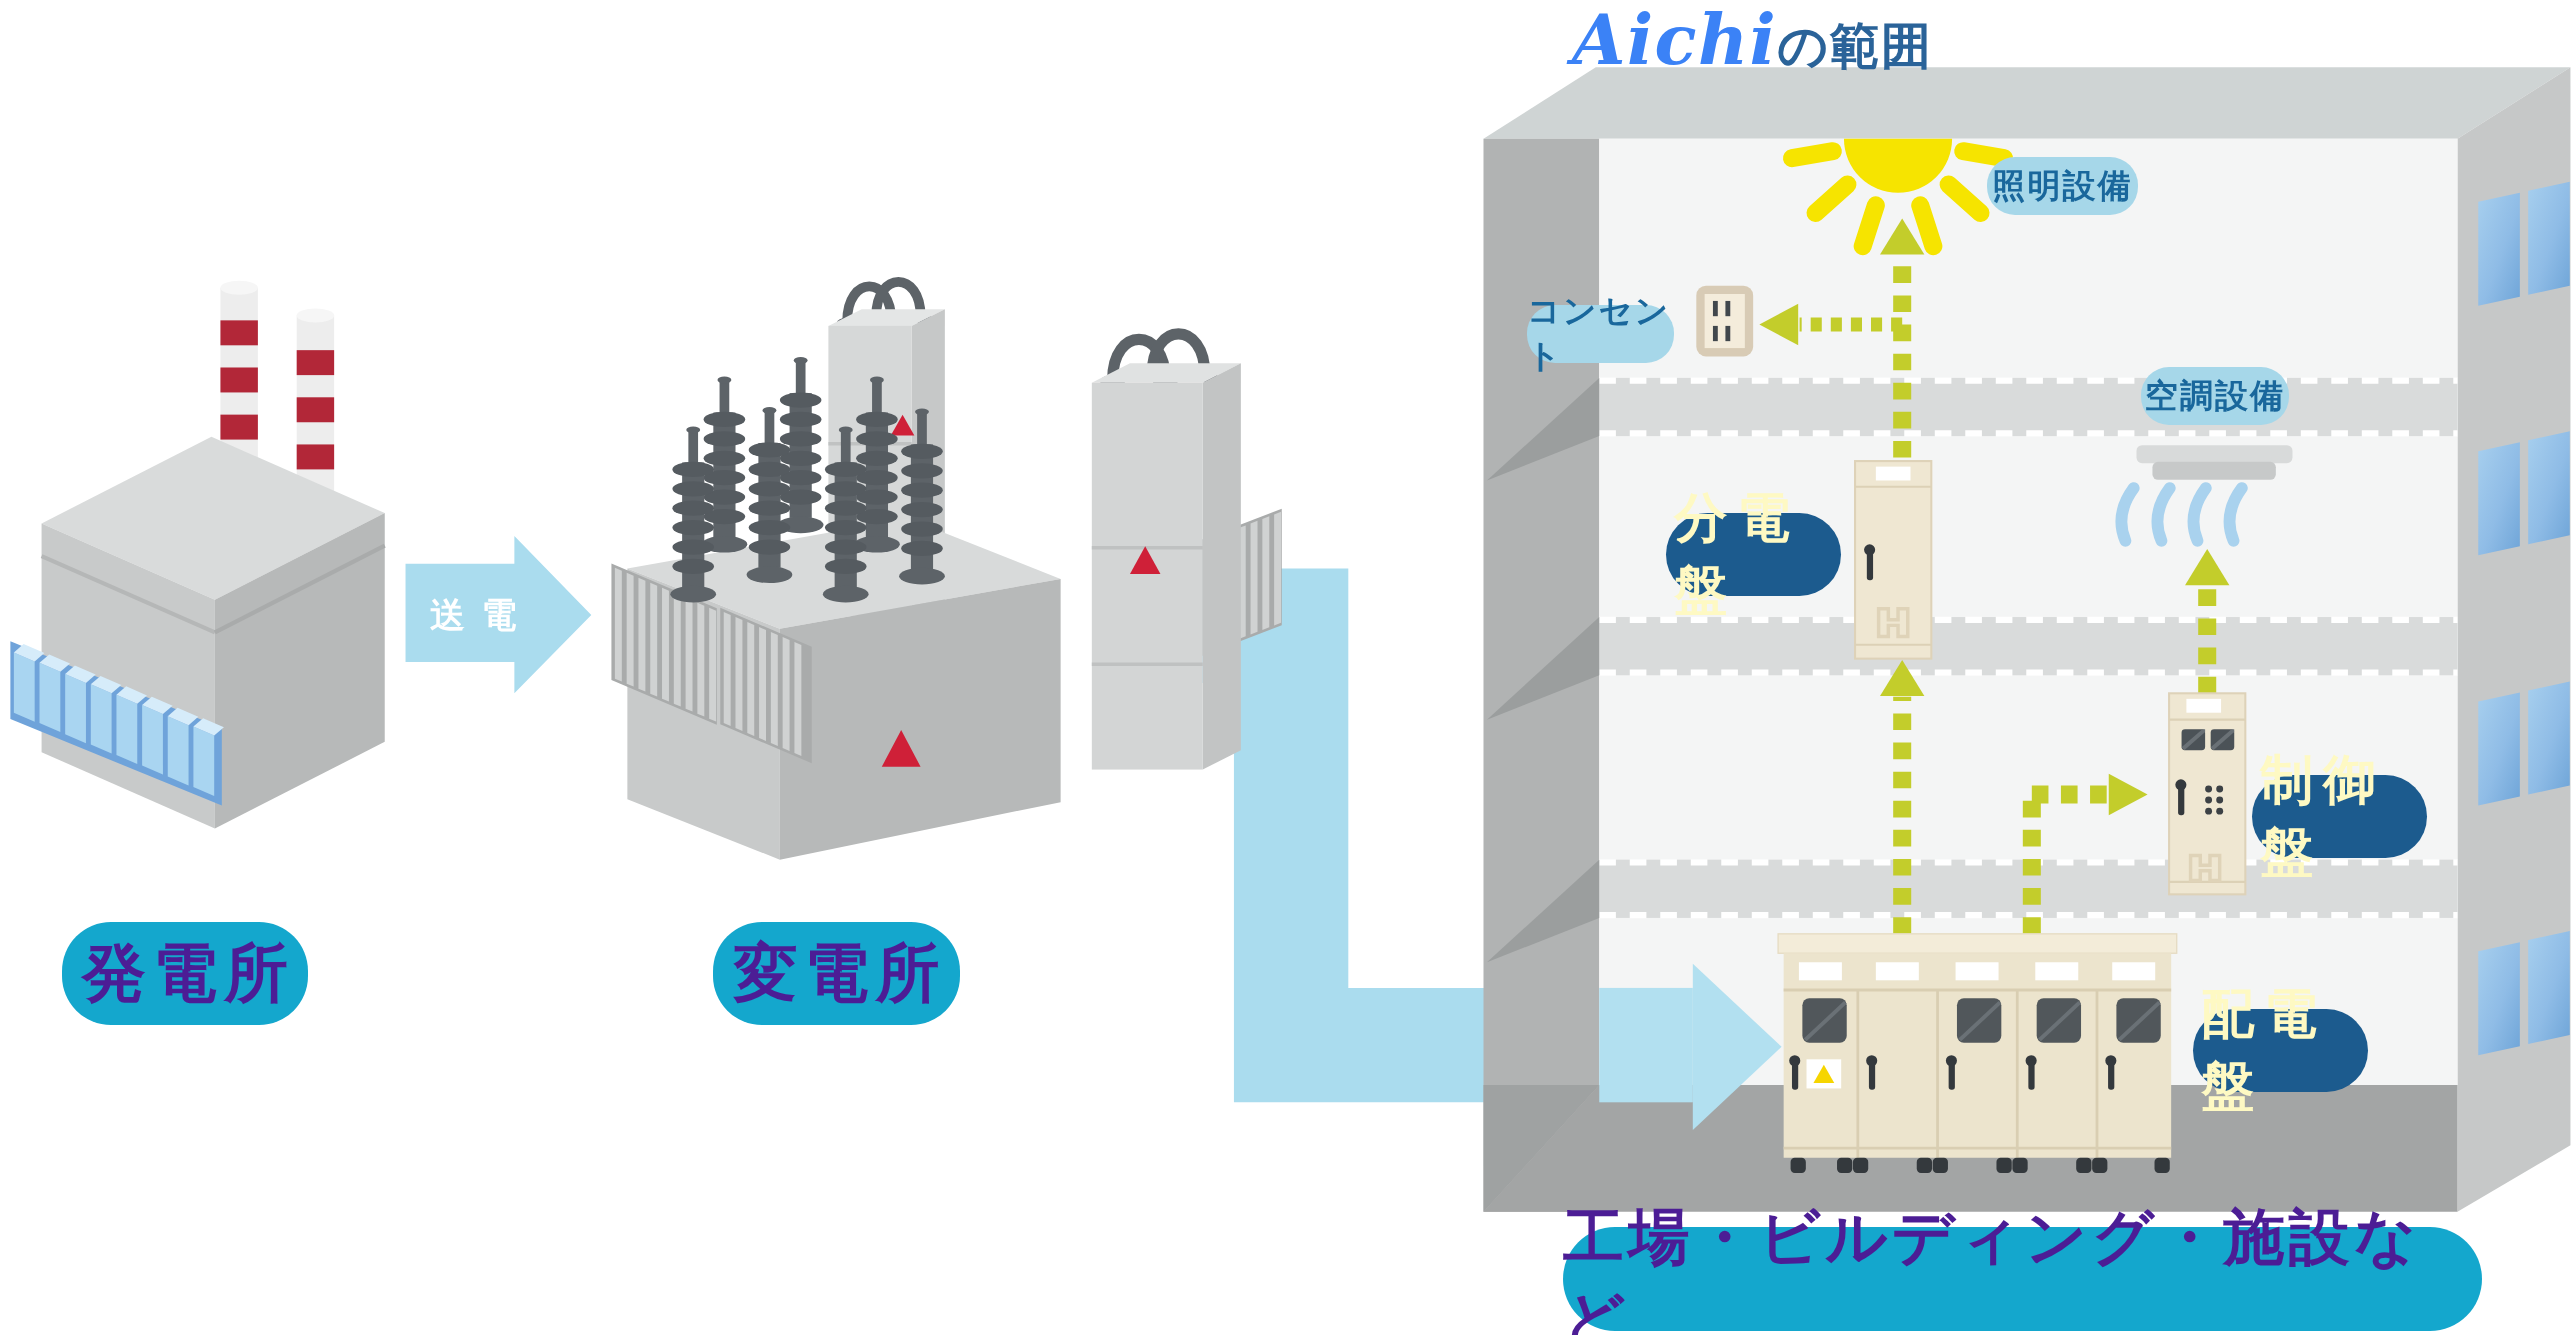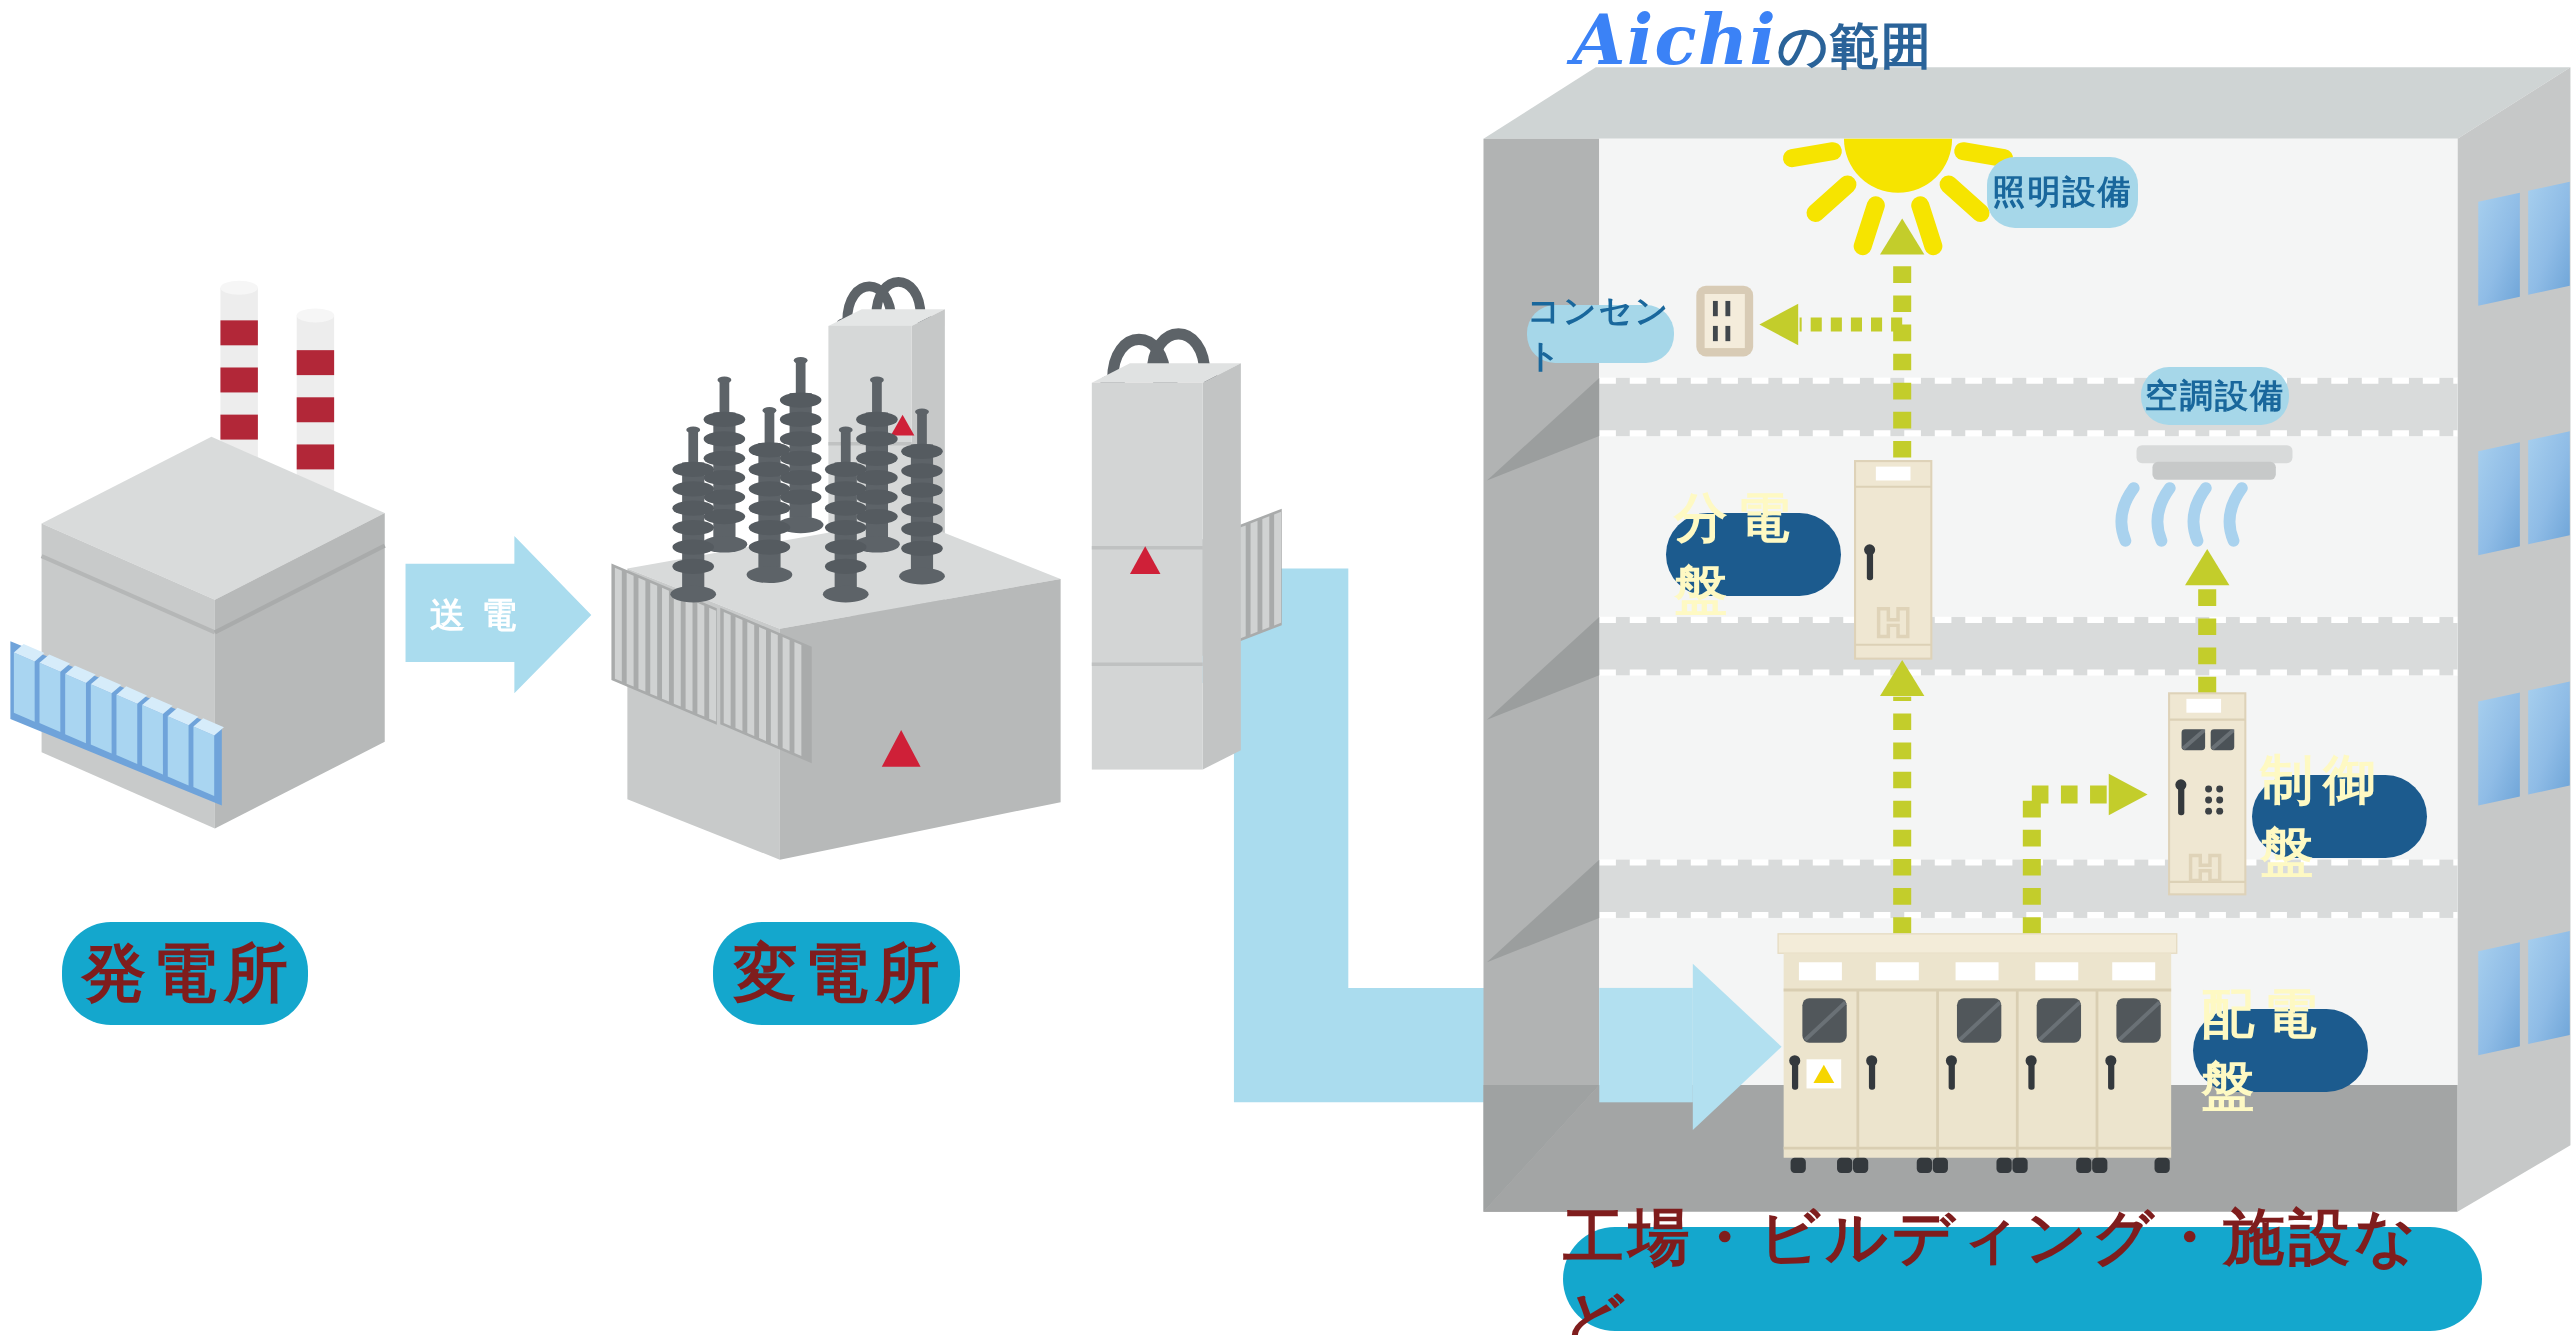--- a/index.html
+++ b/index.html
@@ -6,29 +6,29 @@
   #stage{position:relative;width:2576px;height:1336px;overflow:hidden;
          font-family:"Liberation Sans","DejaVu Sans",sans-serif;background:#ffffff;}
   #art{position:absolute;left:0;top:0;}
   .abs{position:absolute;display:flex;align-items:center;justify-content:center;box-sizing:border-box;}
   
   .logo{left:1572px;top:2.8px;width:367px;height:71px;align-items:flex-end;justify-content:flex-start;}
   .logo .brand{font-family:"DejaVu Serif","Liberation Serif",serif;font-style:italic;font-weight:bold;
                font-size:69px;line-height:1;color:#3b82f6;letter-spacing:1.4px;}
   .logo .suffix{font-weight:bold;font-size:50px;line-height:1;color:#2a6399;padding-bottom:2.8px;letter-spacing:1.4px;margin-top:48px;}
   
-  .pill-cyan{background:#14a7cd;color:#7f1d1d;font-weight:bold;border-radius:49px;}
+  .pill-cyan{background:#14a7cd;color:#4c1d95;font-weight:bold;border-radius:49px;}
   .pill-plant{left:62px;top:922px;width:246px;height:103px;font-size:64px;letter-spacing:7px;padding-left:7px;}
   .pill-sub{left:713px;top:922px;width:247px;height:103px;font-size:64px;letter-spacing:7px;padding-left:7px;}
   .banner{left:1563px;top:1227px;width:919px;height:104px;font-size:61px;letter-spacing:4.2px;border-radius:52px;}
   
   .t-label{left:414px;top:586px;width:121px;height:59px;color:#ffffff;font-weight:bold;font-size:35px;letter-spacing:16.6px;padding-left:14px;}
   
   .pill-light{background:#a6d7e9;color:#19679c;font-weight:bold;border-radius:28px;font-size:33px;letter-spacing:2.1px;}
-  .pill-lighting{left:1987px;top:157px;width:151px;height:71px;}
+  .pill-lighting{left:1987px;top:157px;width:151px;height:58px;}
   .pill-outlet{left:1527px;top:305px;width:147px;height:58px;}
   .pill-hvac{left:2141px;top:367px;width:148px;height:58px;}
   
   .pill-dark{background:#1c5b8e;color:#fef9c3;font-weight:bold;border-radius:42px;font-size:53px;letter-spacing:9.7px;padding-left:8.3px;}
   .pill-dist{left:1666px;top:513px;width:175px;height:83px;}
   .pill-ctrl{left:2252px;top:775px;width:175px;height:83px;}
   .pill-switch{left:2193px;top:1009px;width:175px;height:83px;}
 </style>
 </head>
 <body>

